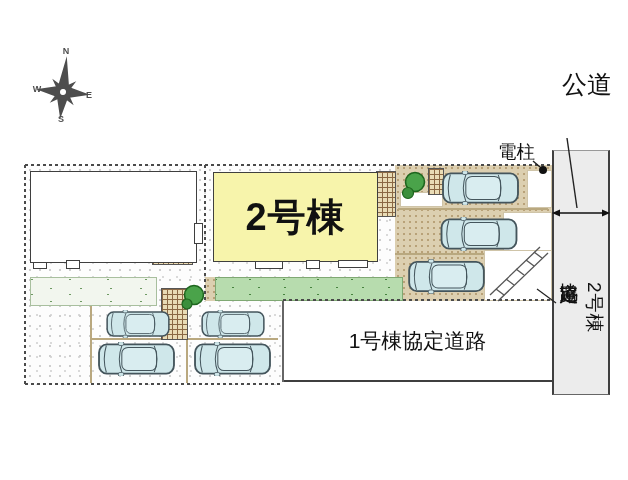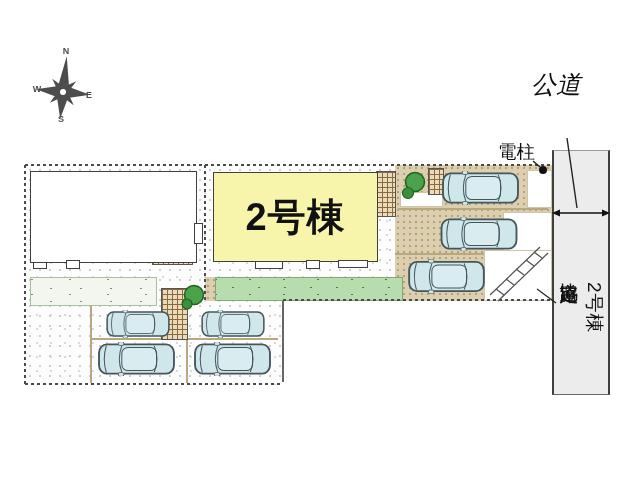--- a/index.html
+++ b/index.html
@@ -41,20 +41,24 @@
 
 <div id="canvas">
 
   <div class="abs stipple z1" style="left:25px;top:165px;width:527px;height:136px"></div>
   <div class="abs stipple z1" style="left:25px;top:301px;width:258px;height:84px"></div>
 
   <div class="abs z1" style="left:552px;top:150px;width:58px;height:245px;background:#ececec;
               border-left:2px solid #3f3f3f;border-right:2px solid #3f3f3f;
               border-top:1px solid #999;border-bottom:1.5px solid #666;"></div>
 
+  <div class="abs z1" style="left:283px;top:301px;width:269px;height:81px;background:#fff;
+              border-bottom:2px solid #3f3f3f;display:flex;align-items:center;justify-content:center;">
+    <span class="jp" style="font-size:21px;">1号棟協定道路</span>
+  </div>
 
   <div class="abs beige z2" style="left:395px;top:165px;width:157px;height:136px"></div>
 
   <div class="abs pad z2" style="left:400px;top:192px;width:43px;height:15px"></div>
   <div class="abs pad z2" style="left:527px;top:170px;width:25px;height:38px"></div>
   <div class="abs pad z2" style="left:503px;top:212px;width:49px;height:42px"></div>
   <div class="abs pad z2" style="left:484px;top:250px;width:68px;height:51px"></div>
 
   <div class="abs tdiv z2" style="left:398px;top:208px;width:150px;height:2px"></div>
   <div class="abs tdiv z2" style="left:395px;top:253px;width:89px;height:2px"></div>
@@ -152,21 +156,21 @@
       <line x1="490" y1="295" x2="540" y2="247"></line>
       <line x1="498" y1="301" x2="548" y2="253"></line>
       <line x1="496" y1="289" x2="504" y2="295"></line>
       <line x1="506" y1="279" x2="514" y2="285"></line>
       <line x1="516" y1="269" x2="524" y2="275"></line>
       <line x1="526" y1="260" x2="534" y2="266"></line>
       <line x1="534" y1="252" x2="542" y2="258"></line>
     </g>
   </svg>
 
-  <div class="abs jp z6" style="left:500px;top:69px;width:112px;text-align:center;font-size:25px;line-height:31px;font-style:italic;">
+  <div class="abs jp z6" style="left:500px;top:69px;width:112px;text-align:right;font-size:25px;line-height:31px;">
     <div>公道</div>
   </div>
 
   <div class="abs jp z6" style="left:498px;top:139px;font-size:18.5px;">電柱</div>
 
   <div class="abs jp vtext z6" style="left:556px;top:267px;height:92px;font-size:19px;">協定道路</div>
 
   <div class="abs jp vtext sideways z6" style="left:581px;top:282px;height:64px;font-size:19px;">2号棟</div>
 
 </div>

